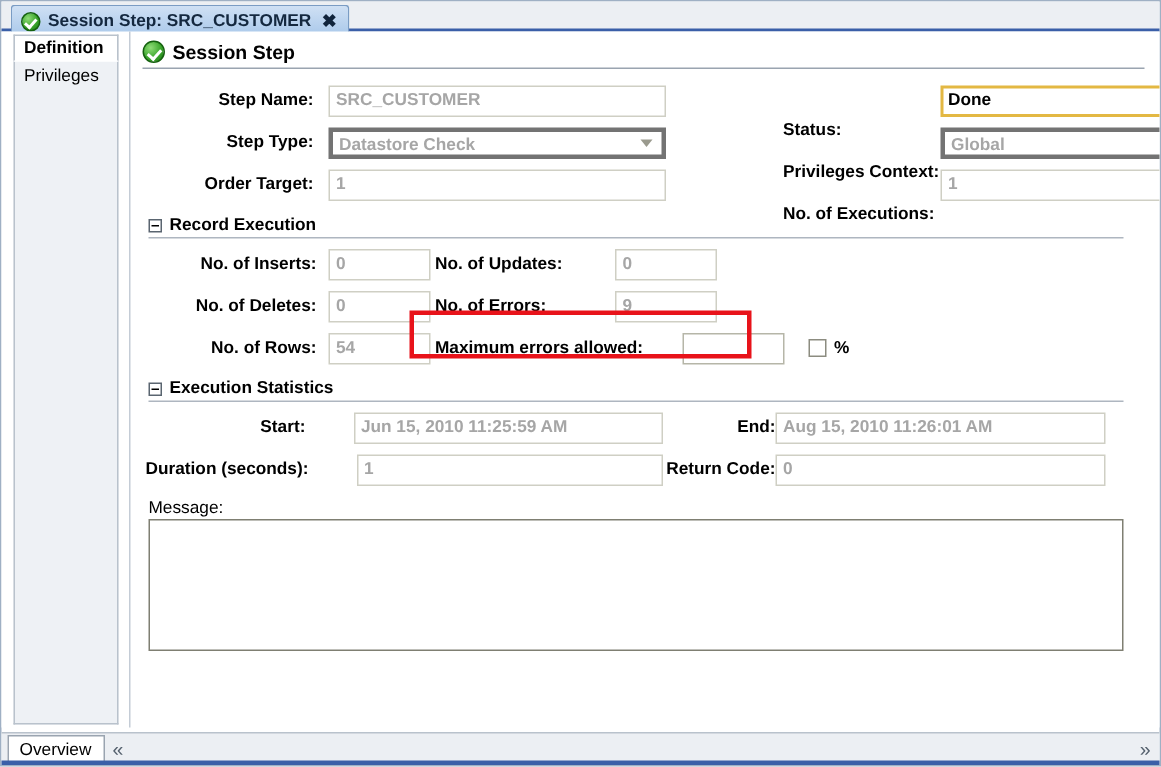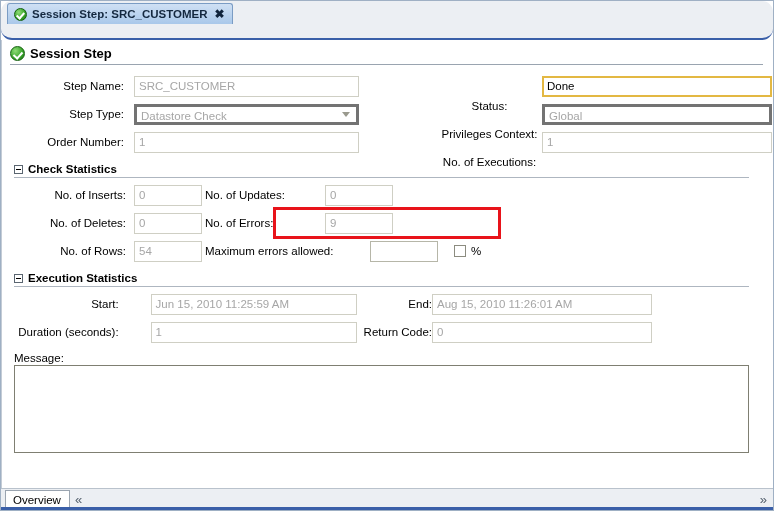--- a/index.html
+++ b/index.html
@@ -20,25 +20,24 @@
     position: relative;
     width: 774px; height: 511px;
     box-sizing: border-box;
     background: #ffffff;
     border: 1px solid #9fb0c4;
   }
 
   
   .tabstrip {
     position: relative;
-    height: 39px;
+    height: 20px;
     background: #eceff3;
     border-bottom: 2px solid #3a5fa8;
     box-sizing: border-box;
-    border-radius: 11px;
   }
   .editor-tab {
     position: absolute;
     left: 6px; top: 2px;
     height: 21px;
     display: flex;
     align-items: center;
     gap: 5px;
     padding: 0 7px 0 6px;
     box-sizing: border-box;
@@ -153,32 +152,33 @@
     color: #000;
   }
 
   
   .form-area { padding: 7px 12px 0 10px; }
 
   .row {
     display: flex;
     align-items: center;
     height: 28px;
+    font-weight: bold;
   }
   .col-left  { display: flex; align-items: center; width: 425px; flex: 0 0 auto; }
   .col-right { display: flex; align-items: center; flex: 1 1 auto; }
 
   label.fld {
     font-size: 11.5px;
     color: #000;
     white-space: nowrap;
     cursor: default;
   }
   .lbl-w1 { width: 122px; text-align: right; padding-right: 10px; box-sizing: border-box; }
-  .lbl-w2 { width: 105px; text-align: center; box-spacing: border-box; margin-top: 40px; }
+  .lbl-w2 { width: 105px; text-align: left; box-spacing: border-box; margin-top: 40px; }
 
   
   .inp {
     box-sizing: border-box;
     height: 21px;
     background: #ffffff;
     border: 1px solid #b6b6a8;
     font-family: "Liberation Sans", sans-serif;
     font-size: 11.5px;
     color: #000;
@@ -358,20 +358,30 @@
   <div class="tabstrip">
     <div class="editor-tab">
       <span class="ok-icon"></span>
       <span class="tab-title">Session Step: SRC_CUSTOMER</span>
       <span class="tab-close">✖</span>
     </div>
   </div>
 
   <div class="body-split">
 
+    <div class="leftnav">
+      <div class="nav-box">
+        <div class="nav-item active">
+          <span>Definition</span>
+        </div>
+        <div class="nav-item second">
+          <span>Privileges</span>
+        </div>
+      </div>
+    </div>
 
     <div class="content">
 
       <div class="pane-header">
         <span class="ok-icon big"></span>
         <span class="title">Session Step</span>
       </div>
 
       <div class="form-area">
 
@@ -401,32 +411,32 @@
             <label class="fld lbl-w2">Privileges Context:</label>
             <div class="ddl w-right">
               <span>Global</span>
               
             </div>
           </div>
         </div>
 
         <div class="row">
           <div class="col-left">
-            <label class="fld lbl-w1">Order Number:</label>
+            <label class="fld lbl-w1">Order Target:</label>
             <div class="inp ro w-main">1</div>
           </div>
           <div class="col-right">
             <label class="fld lbl-w2">No. of Executions:</label>
             <div class="inp ro w-right">1</div>
           </div>
         </div>
 
         <div class="section-head">
           <span class="toggle"></span>
-          <span class="stitle">Check Statistics</span>
+          <span class="stitle">Record Execution</span>
         </div>
 
         <div class="section-body">
 
           <div class="row">
             <div class="rs-col-left">
               <label class="fld rs-l1">No. of Inserts:</label>
               <div class="inp ro w-small">0</div>
             </div>
             <div class="rs-col-right">

